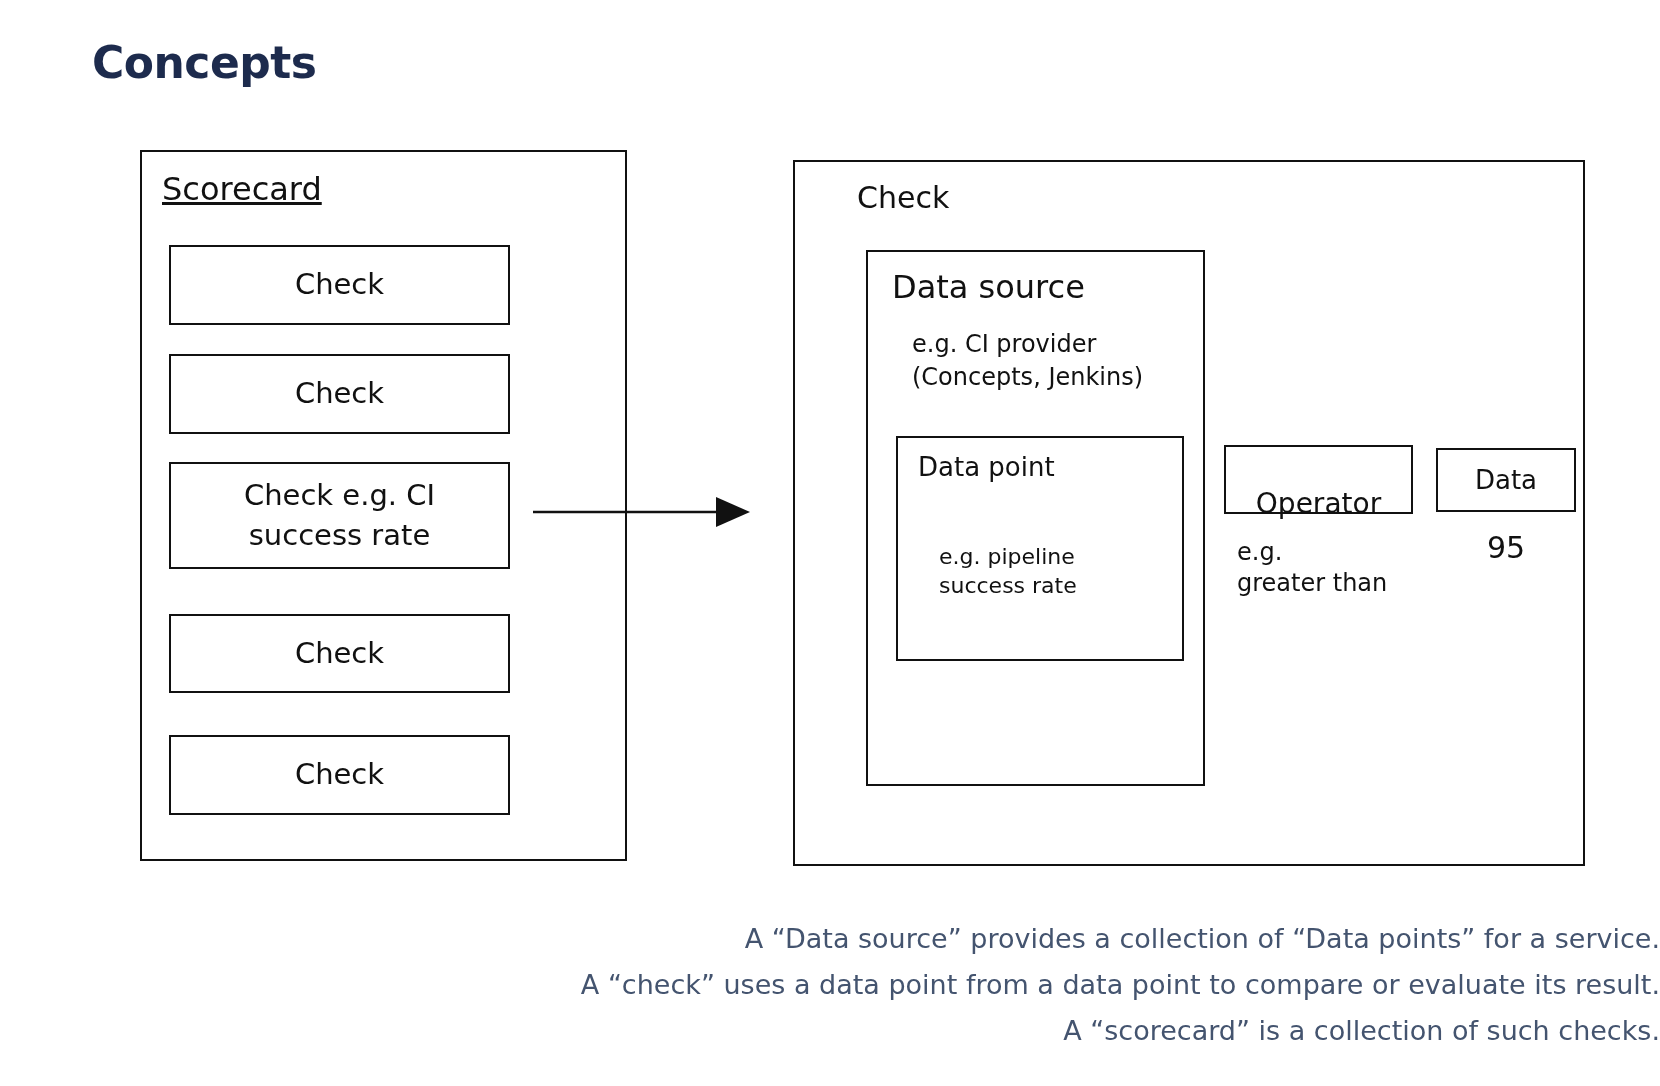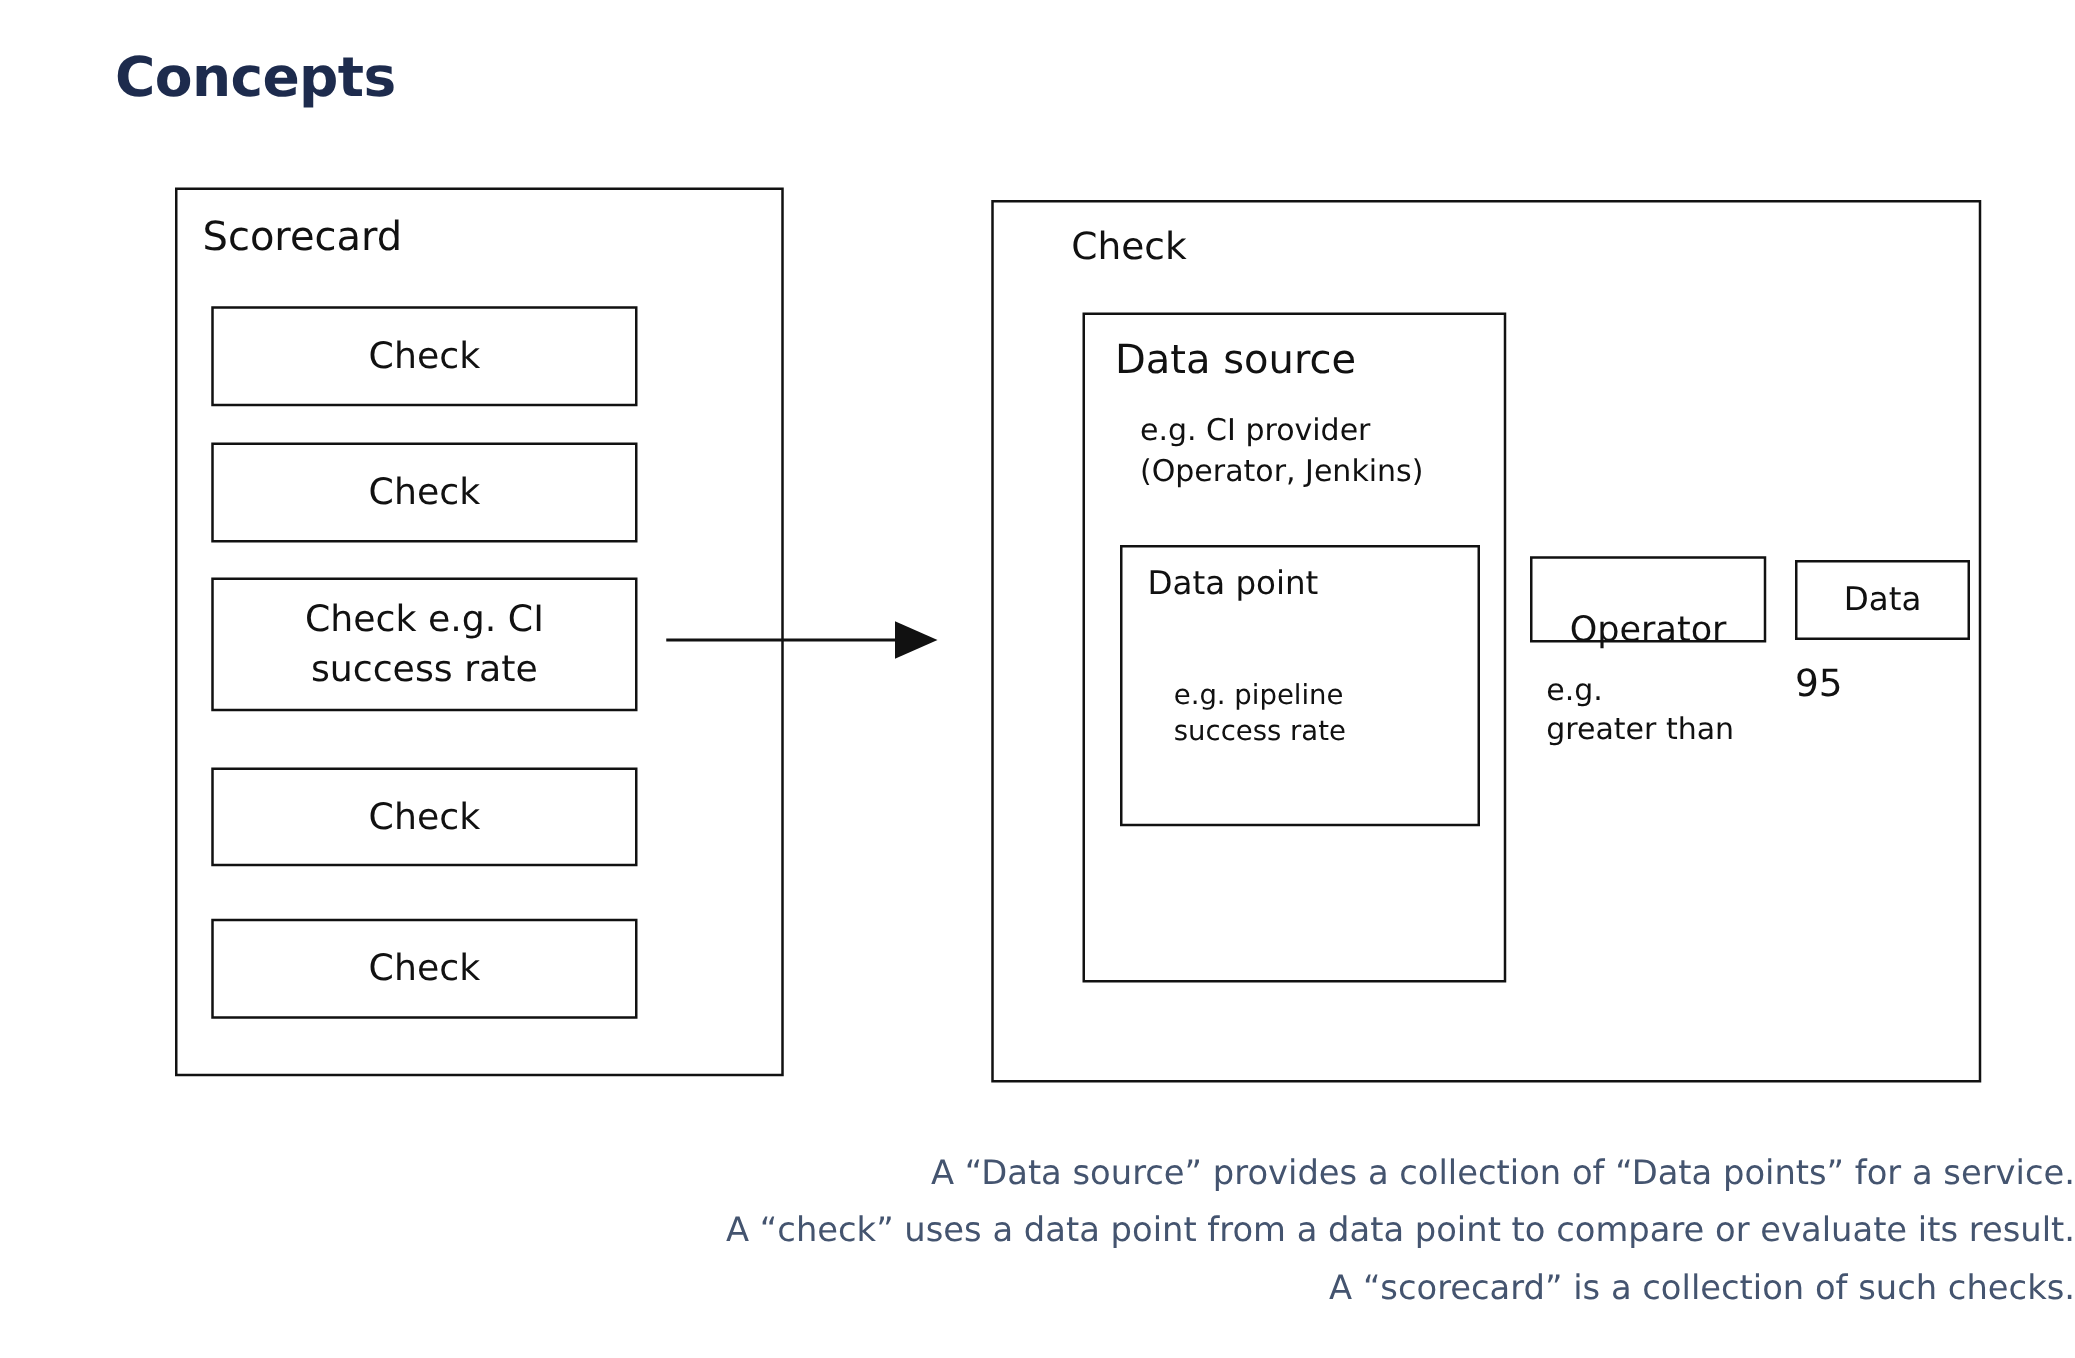--- a/index.html
+++ b/index.html
@@ -44,21 +44,21 @@
     display: flex;
     align-items: center;
     justify-content: center;
     text-align: center;
     color: #111111;
     white-space: pre-line;
   }
 
   
   .scorecard-box   { left: 140px; top: 150px; width: 487px; height: 711px; }
-  .scorecard-label { left: 20px;  top: 18px;  font-size: 32px; }
+  .scorecard-label { left: 20px;  top: 18px;  font-size: 32px; text-decoration: underline; }
   .check-box  { position: absolute; box-sizing: border-box; border: 2px solid #111; left: 27px; width: 341px; background: #fff; }
   .check-1 { top: 93px;  height: 80px; }
   .check-2 { top: 202px; height: 80px; }
   .check-3 { top: 310px; height: 107px; }
   .check-4 { top: 462px; height: 79px; }
   .check-5 { top: 583px; height: 80px; }
   .check-box .center-label { font-size: 29px; line-height: 1.35; }
 
   
   .flow-arrow { position: absolute; left: 530px; top: 490px; }
@@ -74,21 +74,21 @@
   .datapoint-box     { left: 28px; top: 184px; width: 288px; height: 225px; border-width: 2px; }
   .datapoint-label   { left: 20px; top: 14px;  font-size: 26px; }
   .datapoint-example { left: 41px; top: 104px; font-size: 22px; line-height: 29px; }
 
   .operator-box     { left: 429px; top: 283px; width: 189px; height: 69px; border-width: 2px; }
   .operator-box .center-label { font-size: 28px; margin-top: 48px; }
   .operator-example { left: 442px; top: 375px; font-size: 24px; line-height: 31px; }
 
   .value-box { left: 641px; top: 286px; width: 140px; height: 64px; border-width: 2px; }
   .value-box .center-label { font-size: 26px; }
-  .value-example { left: 641px; top: 368px; width: 140px; font-size: 30px; }
+  .value-example { left: 641px; top: 368px; width: 140px; text-align: center; font-size: 30px; }
 
   
   .description {
     position: absolute;
     left: 70px;
     top: 916px;
     width: 1590px;
     text-align: right;
     color: #44546f;
     font-size: 27px;
@@ -129,21 +129,21 @@
     <line x1="3" y1="22" x2="190" y2="22" stroke="#111111" stroke-width="2.5"></line>
     <polygon points="186,7 220,22 186,37" fill="#111111"></polygon>
   </svg>
 
   <div class="dbox checkdetail-box">
     <div class="hand-label checkdetail-label">Check</div>
 
     <div class="dbox thin datasource-box">
       <div class="hand-label datasource-label">Data source</div>
       <div class="hand-label datasource-example">e.g. CI provider
-(Operator, Jenkins)</div>
+(Concepts, Jenkins)</div>
 
       <div class="dbox thin datapoint-box">
         <div class="hand-label datapoint-label">Data point</div>
         <div class="hand-label datapoint-example">e.g. pipeline
 success rate</div>
       </div>
     </div>
 
     <div class="dbox thin operator-box">
       <div class="center-label">Operator</div>

